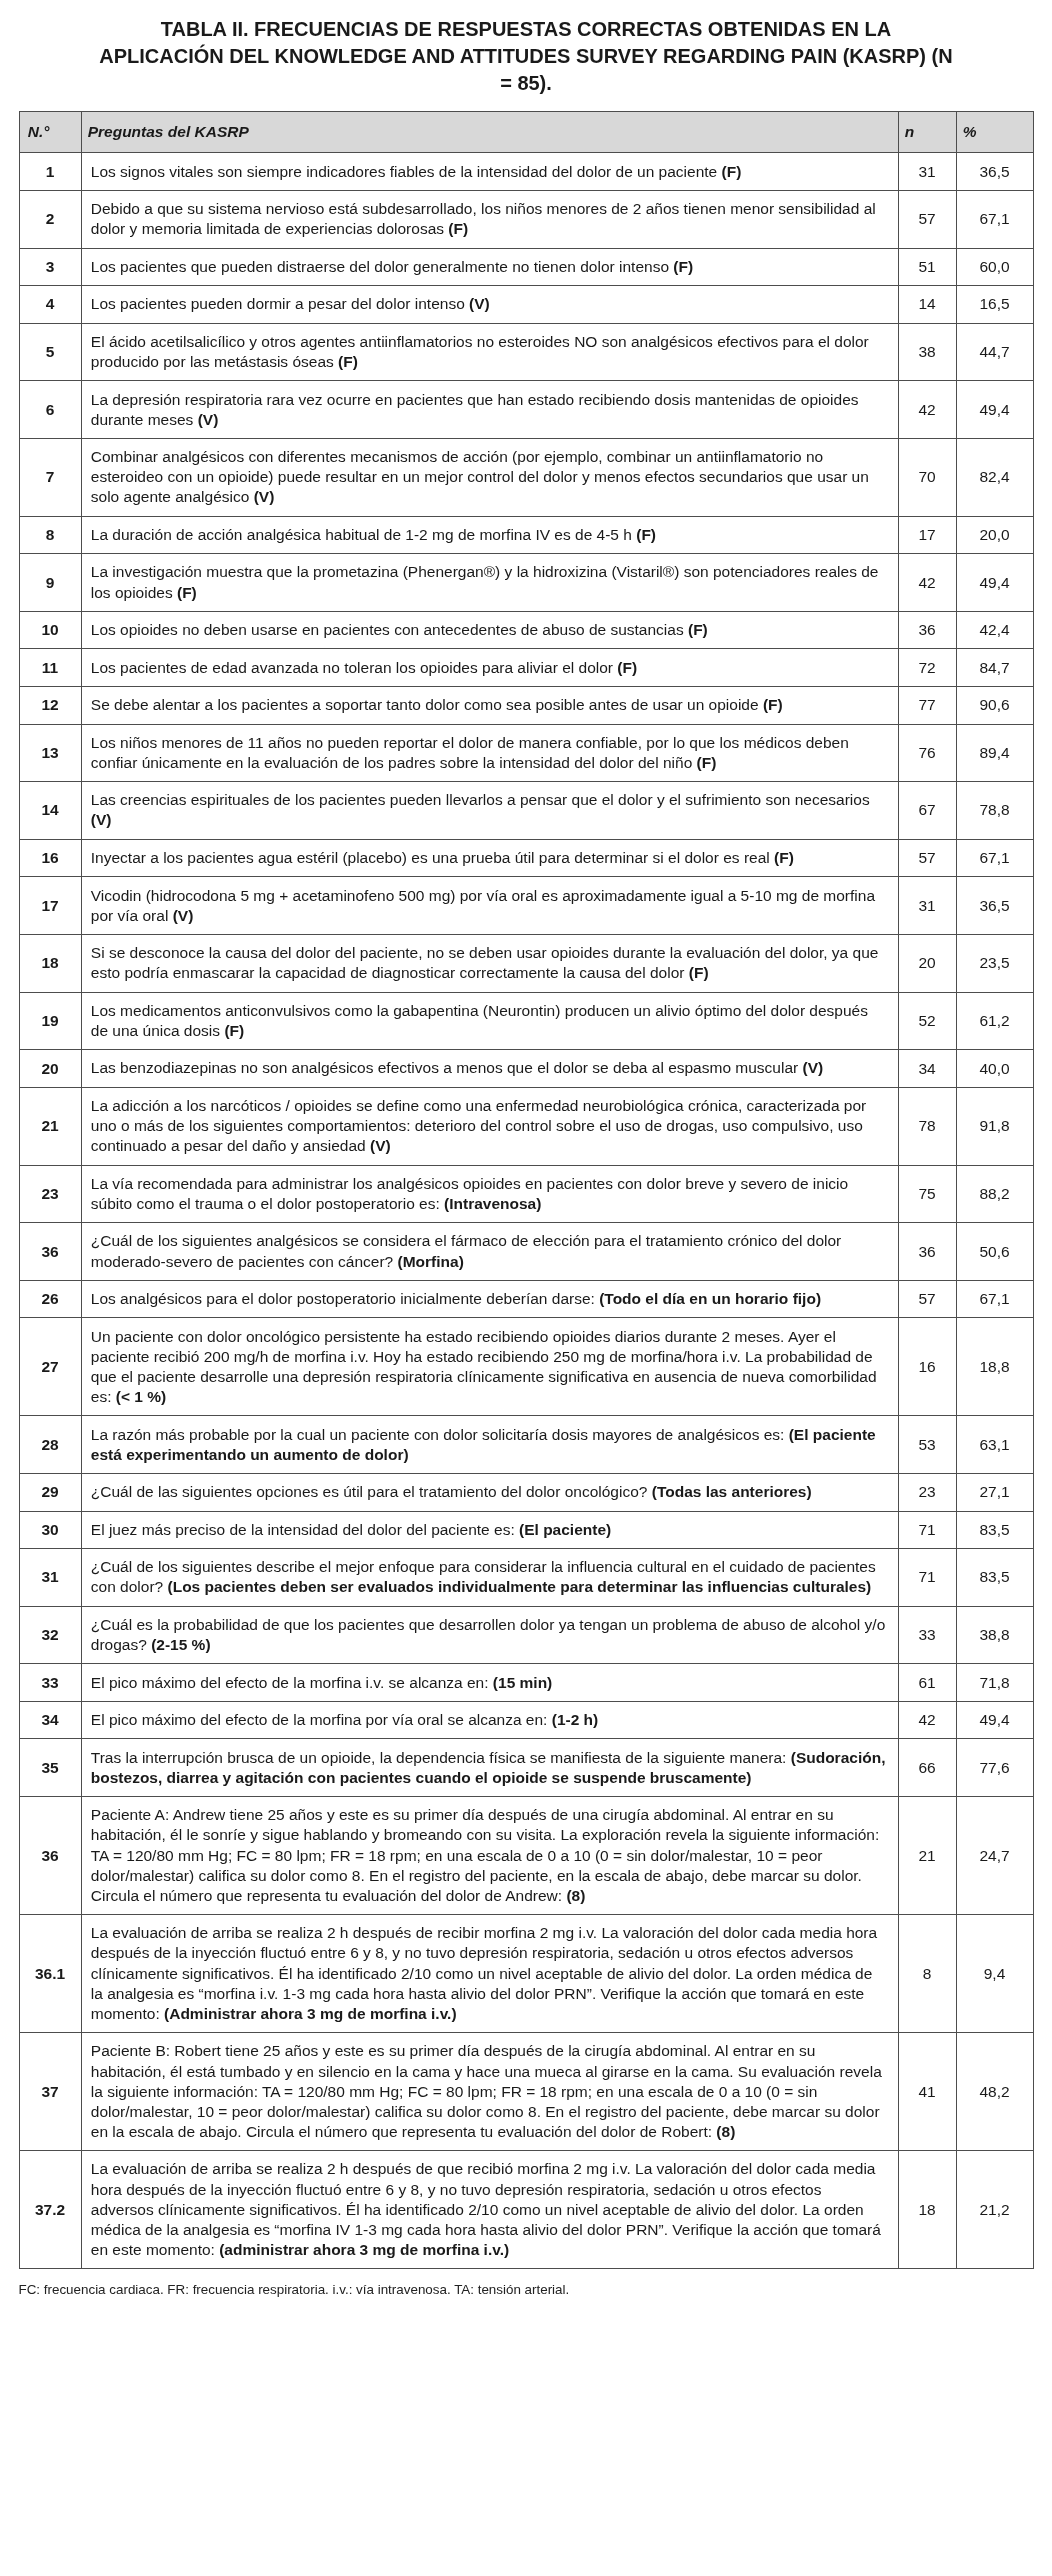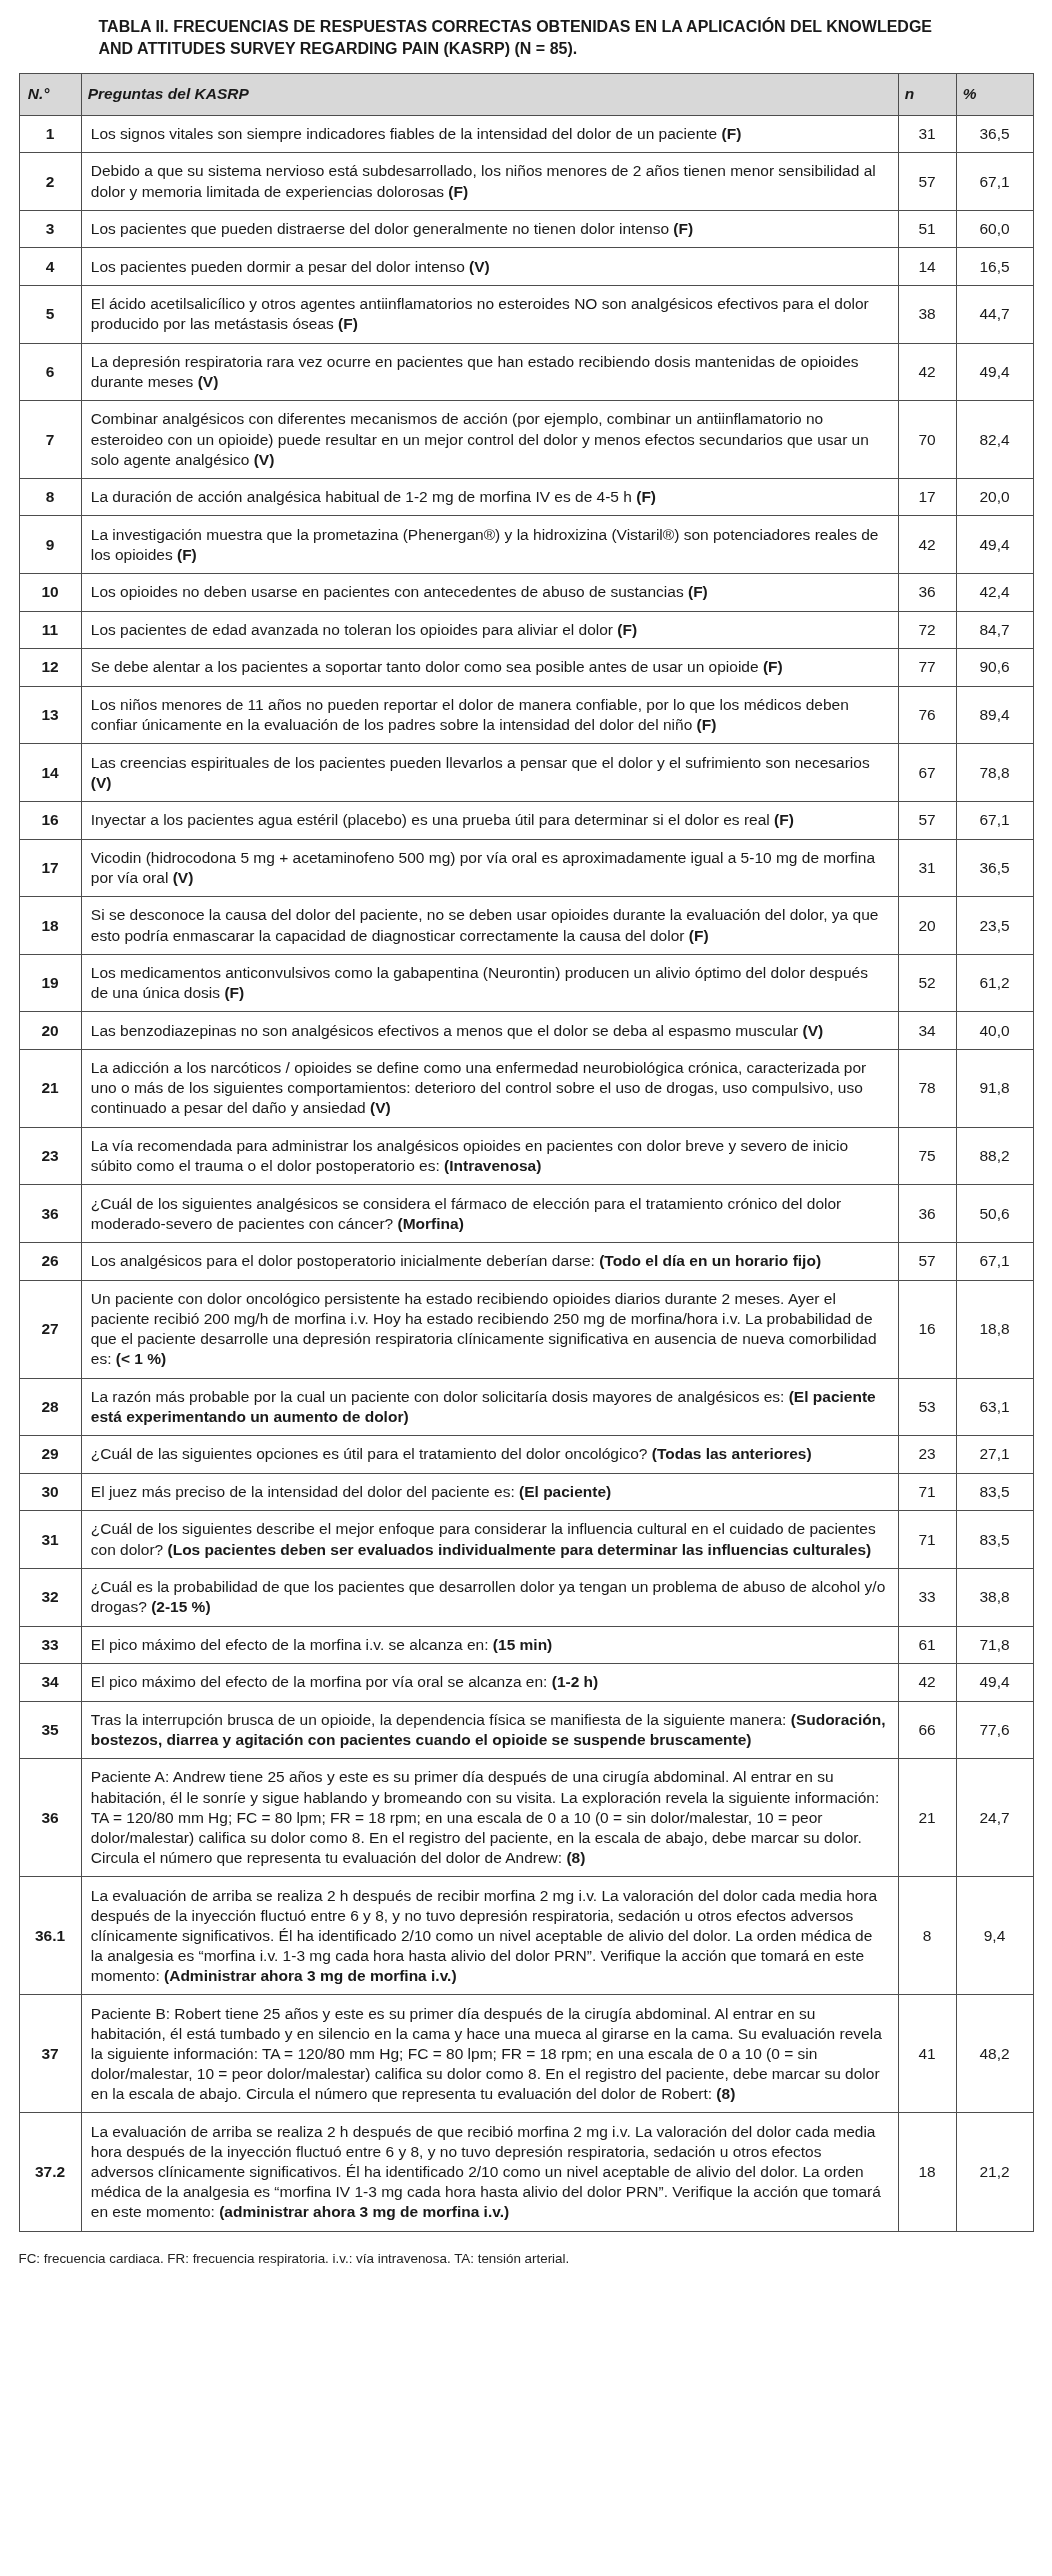--- a/index.html
+++ b/index.html
@@ -12,23 +12,23 @@
   body{
     width:1052px;
     font-family:"Liberation Sans", sans-serif;
     color:var(--text);
   }
   .page{
     padding:13.4px 18.5px 24px 18.5px;
   }
   .title{
     font-weight:bold;
-    font-size:16px;
+    font-size:20px;
     line-height:1.35;
-    text-align:left;
+    text-align:center;
     max-width:855px;
     margin:3.1px auto 13.4px auto;
   }
   table.kasrp{
     width:100%;
     border-collapse:collapse;
     table-layout:fixed;
     border:1.5px solid var(--border);
   }
   table.kasrp th, table.kasrp td{
@@ -59,21 +59,21 @@
     vertical-align:middle;
     margin-left:20px;
   }
   td.cnt, td.pct{
     text-align:center;
     vertical-align:middle;
     font-size:15.5px;
   }
   b.ans{font-weight:bold;}
   .footnote{
-    margin-top:19px;
+    margin-top:13px;
     font-size:13.4px;
     color:#222222;
   }
 </style>
 </head>
 <body>
 
 <div class="page">
   <div class="title">TABLA II. FRECUENCIAS DE RESPUESTAS CORRECTAS OBTENIDAS EN LA APLICACIÓN DEL KNOWLEDGE AND ATTITUDES SURVEY REGARDING PAIN (KASRP) (N = 85).</div>
 

